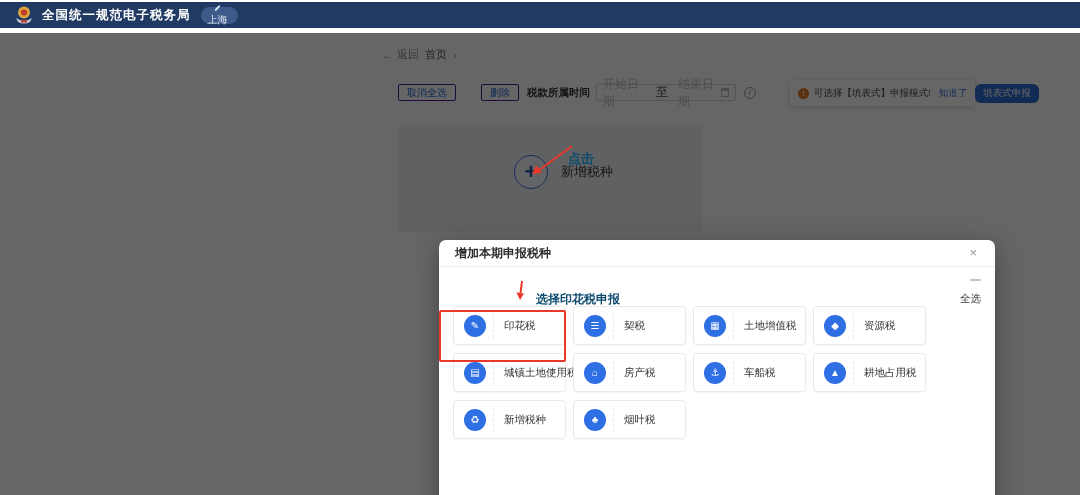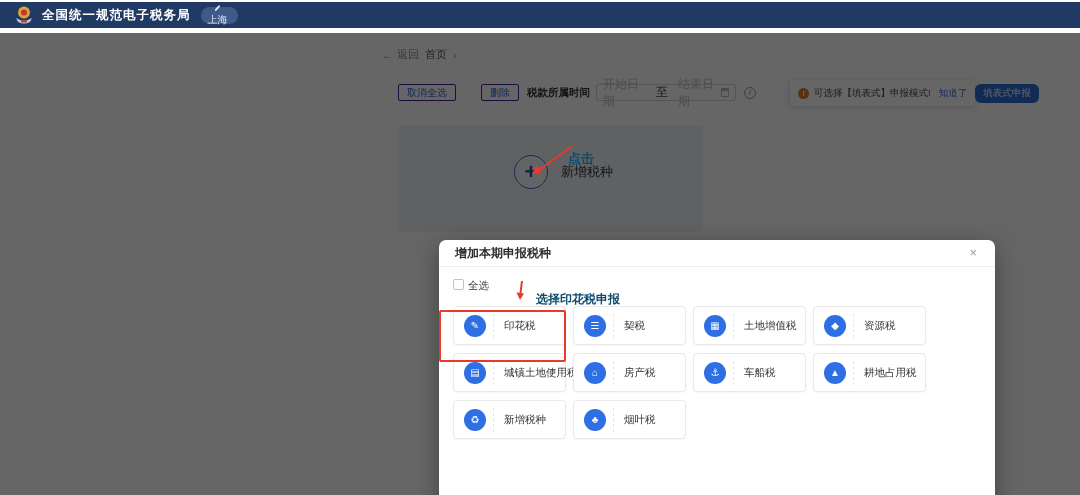--- a/index.html
+++ b/index.html
@@ -46,21 +46,21 @@
 
   
   .overlay { position:absolute; left:0; top:33px; width:1080px; height:462px; background:rgba(0,0,0,.6); z-index:10; }
 
   
   .modal { position:absolute; left:439px; top:240px; width:556px; height:300px; background:#fff; border-radius:7px; box-shadow:0 6px 24px rgba(0,0,0,.35); z-index:20; }
   .modal-hd { height:27px; border-bottom:1px solid #ececec; display:flex; align-items:center; padding:0 16px; }
   .modal-title { font-size:12px; font-weight:bold; color:#2b2b2b; }
   .modal-close { position:absolute; right:18px; top:6px; font-size:13px; color:#999; cursor:pointer; line-height:14px; }
   .modal-bd { padding:12px 14px 0; }
-  .select-row { display:flex; align-items:flex-start; gap:4px; height:18px; }
+  .select-row { display:flex; align-items:flex-end; gap:11px; height:18px;flex-direction:column; }
   .checkbox { width:11px; height:11px; border:1px solid #c2c2c2; border-radius:2px; background:#fff; cursor:pointer; }
   .select-label { font-size:10.5px; color:#333; }
   .tax-grid { margin-top:9px; display:flex; flex-wrap:wrap; gap:8px 7px; width:480px; }
   .tax-card { width:113px; height:39px; background:#fff; border:1px solid #e9e9e9; border-radius:4px; box-shadow:0 1px 2px rgba(0,0,0,.04); display:flex; align-items:center; cursor:pointer; }
   .tax-icon { width:22px; height:22px; margin-left:10px; border-radius:50%; background:#2e6fe4; color:#fff; display:flex; align-items:center; justify-content:center; flex:0 0 auto; }
   .tax-glyph { font-size:10px; line-height:1; }
   .tax-divider { width:0; height:24px; border-left:1px dashed #e6e6e6; margin-left:7px; }
   .tax-label { margin-left:10px; font-size:10.5px; color:#333; white-space:nowrap; }
   .modal-ft { position:absolute; left:0; bottom:0; width:100%; height:28px; border-top:1px solid #ececec; display:flex; align-items:center; justify-content:flex-end; gap:9px; padding:0 4px; }
   .btn-cancel { height:18px; padding:0 9px; background:#fff; border:1px solid #d9d9d9; border-radius:2px; color:#555; font-size:10px; cursor:pointer; }

